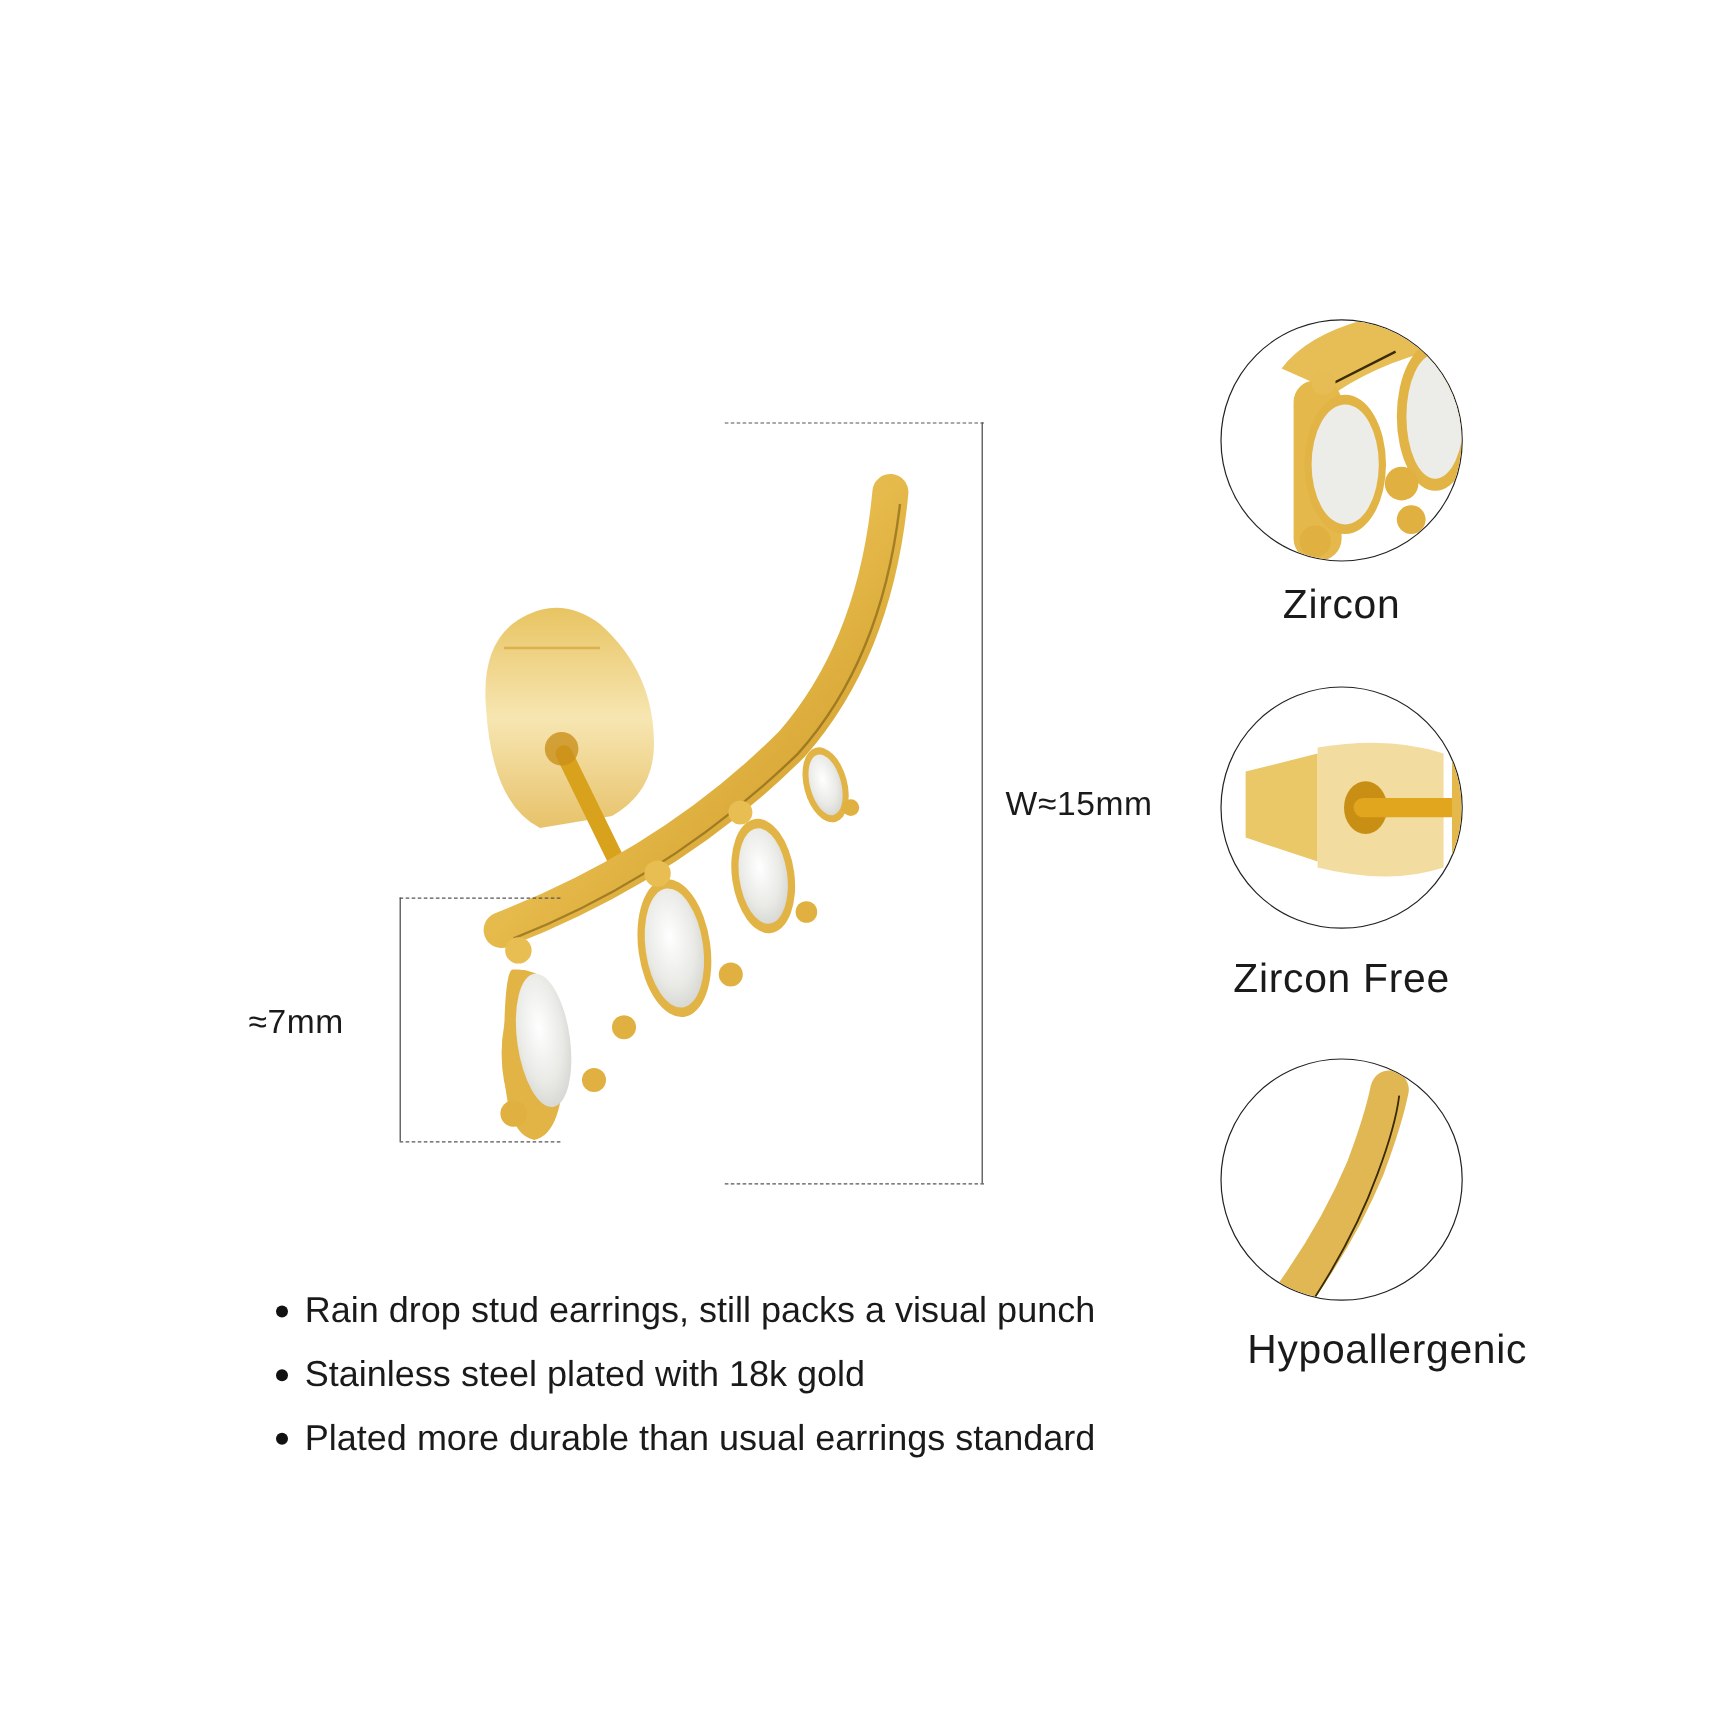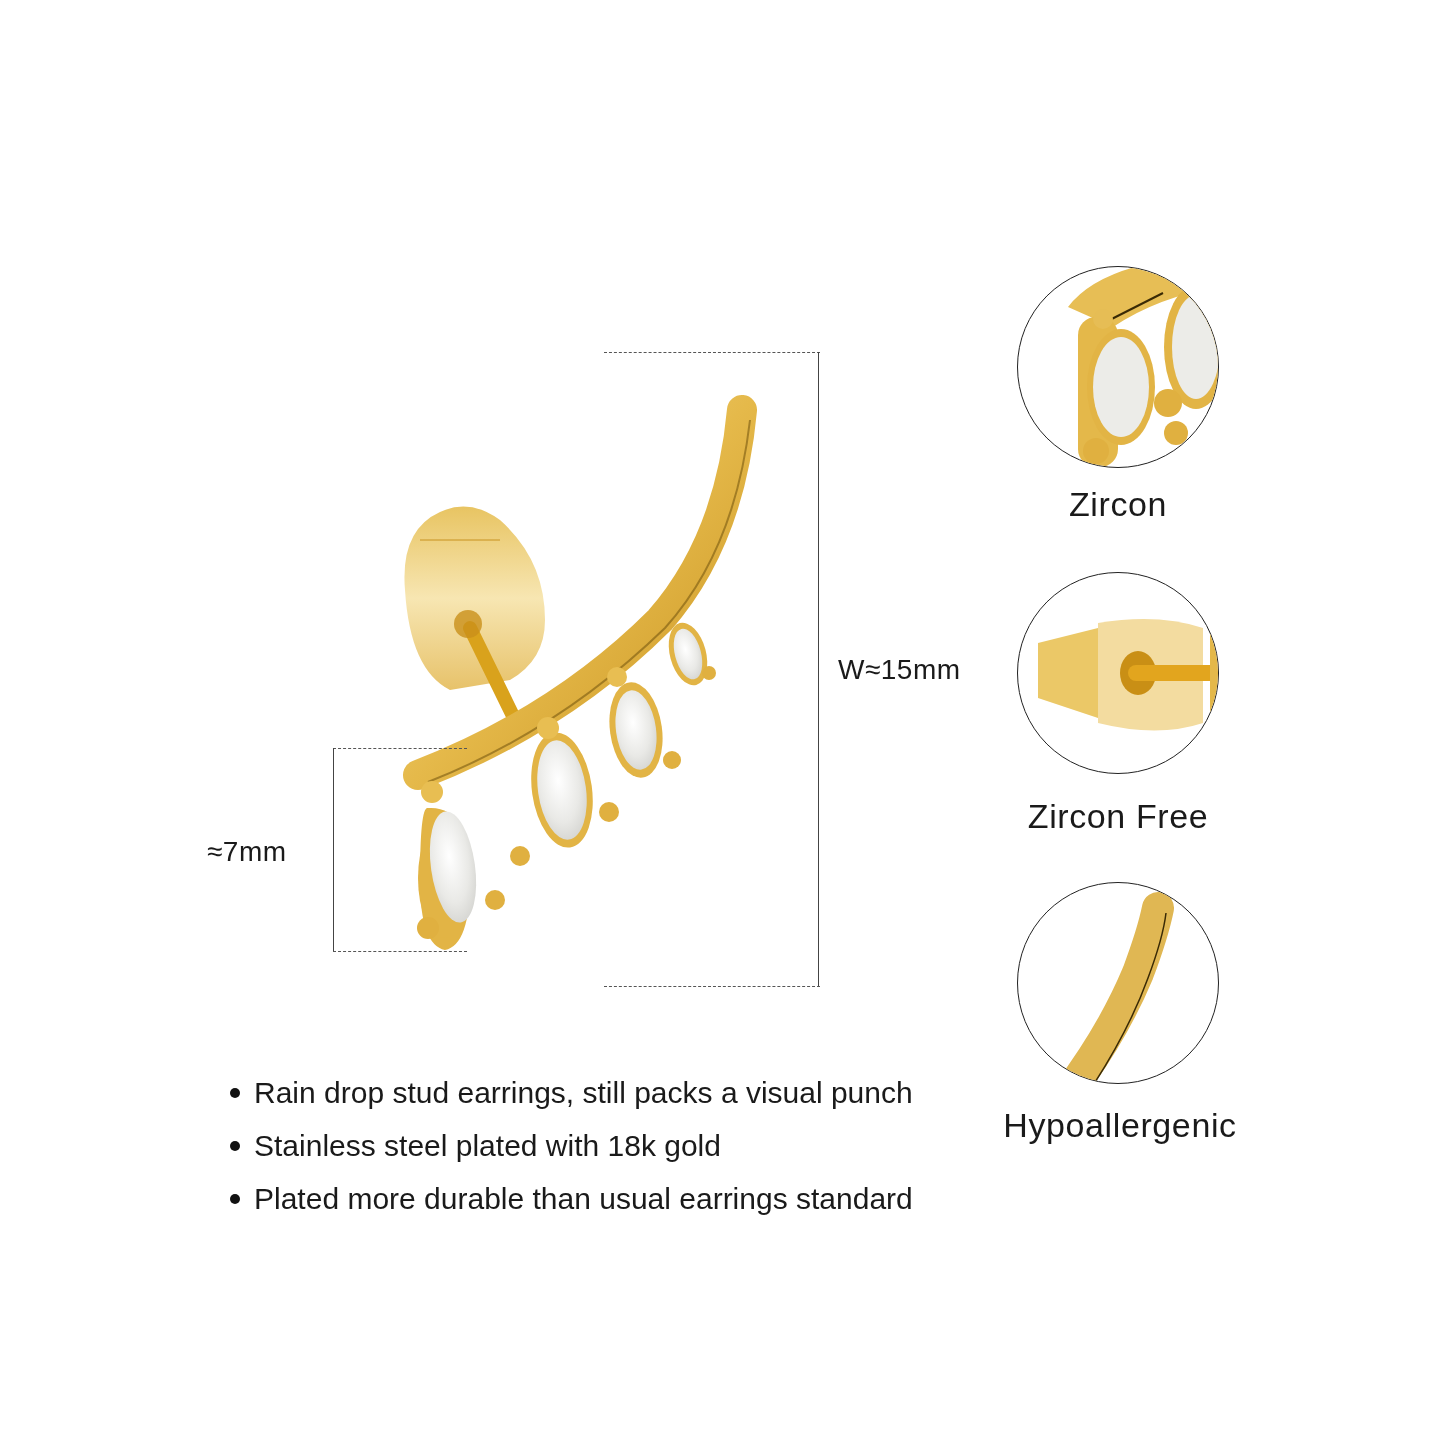--- a/index.html
+++ b/index.html
@@ -114,21 +114,21 @@
   <div class="feature-label" style="left:988px; top:797px;">Zircon Free</div>
 </div>
 
 <div>
   <div class="feature-circle" style="left:1017px; top:882px;">
     <svg width="200" height="200" viewBox="0 0 200 200">
       <path d="M50 210 Q95 150 120 90 Q135 50 140 25" stroke="#E0B753" stroke-width="32" stroke-linecap="round" fill="none"></path>
       <path d="M70 210 Q110 150 130 95 Q145 55 148 30" stroke="#3a2a05" stroke-width="1.5" fill="none"></path>
     </svg>
   </div>
-  <div class="feature-label" style="left:990px; top:1106px;">Hypoallergenic</div>
+  <div class="feature-label" style="left:1026px; top:1106px;">Hypoallergenic</div>
 </div>
 
 <ul class="bullets">
   <li>
       <span class="dot"></span>
       <span>Rain drop stud earrings, still packs a visual punch</span>
     </li>
   <li>
       <span class="dot"></span>
       <span>Stainless steel plated with 18k gold</span>

